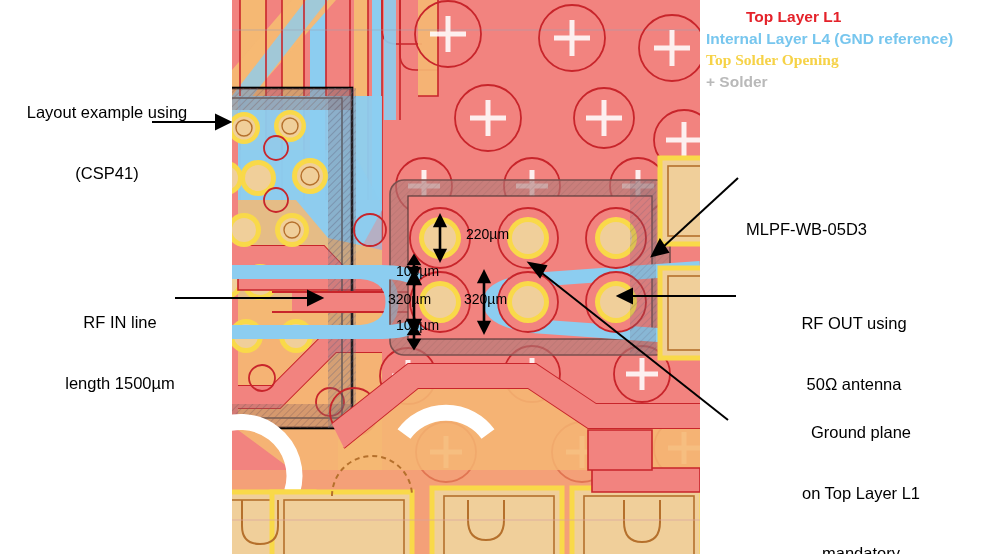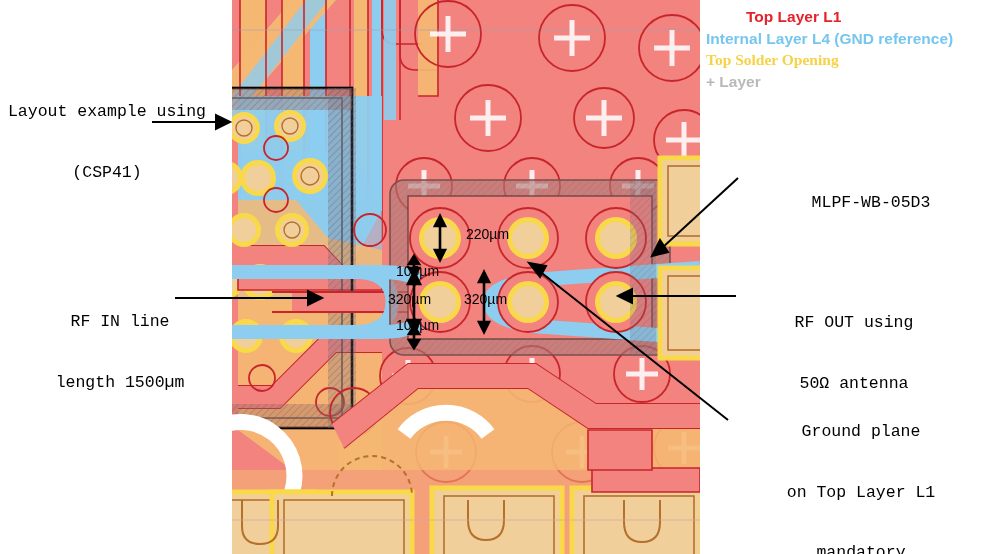--- a/index.html
+++ b/index.html
@@ -13,21 +13,21 @@
   
   .pcb{
     position:absolute;left:232px;top:0;width:468px;height:554px;
     overflow:hidden;background:#f2837f;
   }
   .pcb svg{display:block;}
 
   
   .anno{
     position:absolute;color:#000;font-size:16.5px;line-height:1.22;
-    font-family:Liberation Mono, monospace;white-space:pre;
+    font-family:Liberation Sans, sans-serif;white-space:pre;
   }
   .anno.l{text-align:left;}
   .anno.c{text-align:center;}
 
   
   .legend{position:absolute;left:706px;top:6px;width:292px;}
   .legend div{font-size:15.5px;line-height:1.40;font-weight:bold;white-space:nowrap;}
   .lg-top{color:#e4222a;margin-left:40px;}
   .lg-int{color:#77c6ee;}
   .lg-sol{color:#f6d247;font-family:Liberation Serif, serif;}
@@ -353,34 +353,34 @@
   <div class="dim" style="left:466px;top:227px;">220µm</div>
   <div class="dim" style="left:396px;top:264px;">105µm</div>
   <div class="dim" style="left:388px;top:292px;">320µm</div>
   <div class="dim" style="left:464px;top:292px;">320µm</div>
   <div class="dim" style="left:396px;top:318px;">105µm</div>
 
   <div class="legend">
     <div class="lg-top">Top Layer L1</div>
     <div class="lg-int">Internal Layer L4 (GND reference)</div>
     <div class="lg-sol">Top Solder Opening</div>
-    <div class="lg-dri">+ Layer</div>
+    <div class="lg-dri">+ Solder</div>
   </div>
 
   <div class="anno c" style="left:4px;top:62px;width:206px;">
     <div>Layout example using</div>
     <div>(CSP41)</div>
   </div>
 
   <div class="anno c" style="left:30px;top:272px;width:180px;">
     <div>RF IN line</div>
     <div>length 1500µm</div>
   </div>
 
-  <div class="anno l" style="left:746px;top:153px;width:250px;text-align:center;">
+  <div class="anno l" style="left:746px;top:179px;width:250px;">
     <div>MLPF-WB-05D3</div>
   </div>
 
   <div class="anno c" style="left:744px;top:273px;width:220px;">
     <div>RF OUT using</div>
     <div>50Ω antenna</div>
   </div>
 
   <div class="anno c" style="left:736px;top:382px;width:250px;">
     <div>Ground plane</div>

